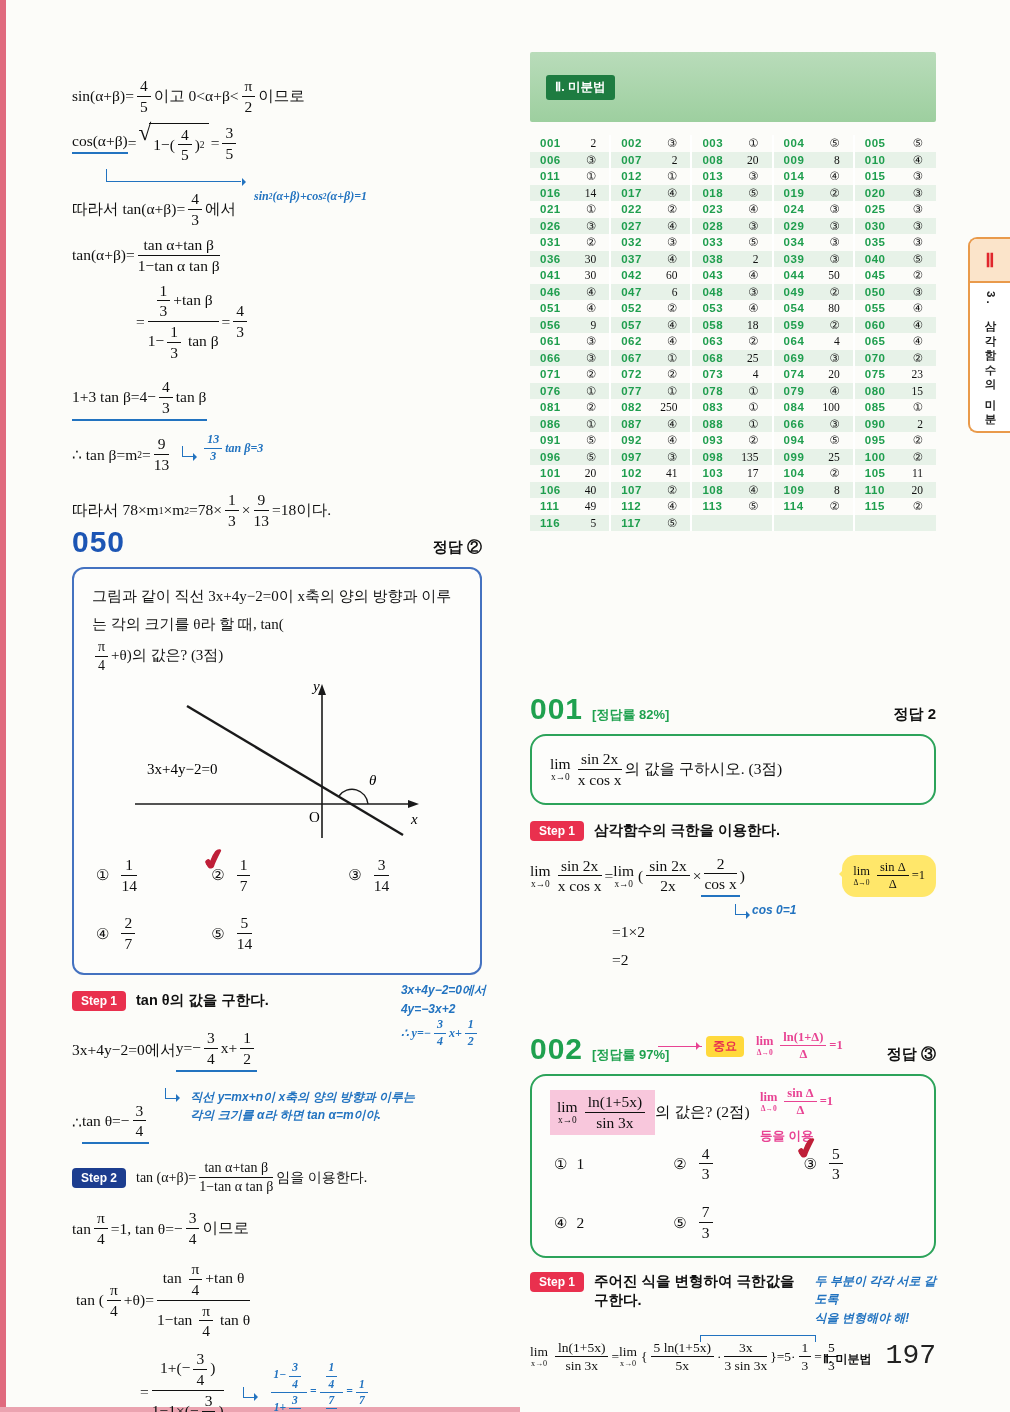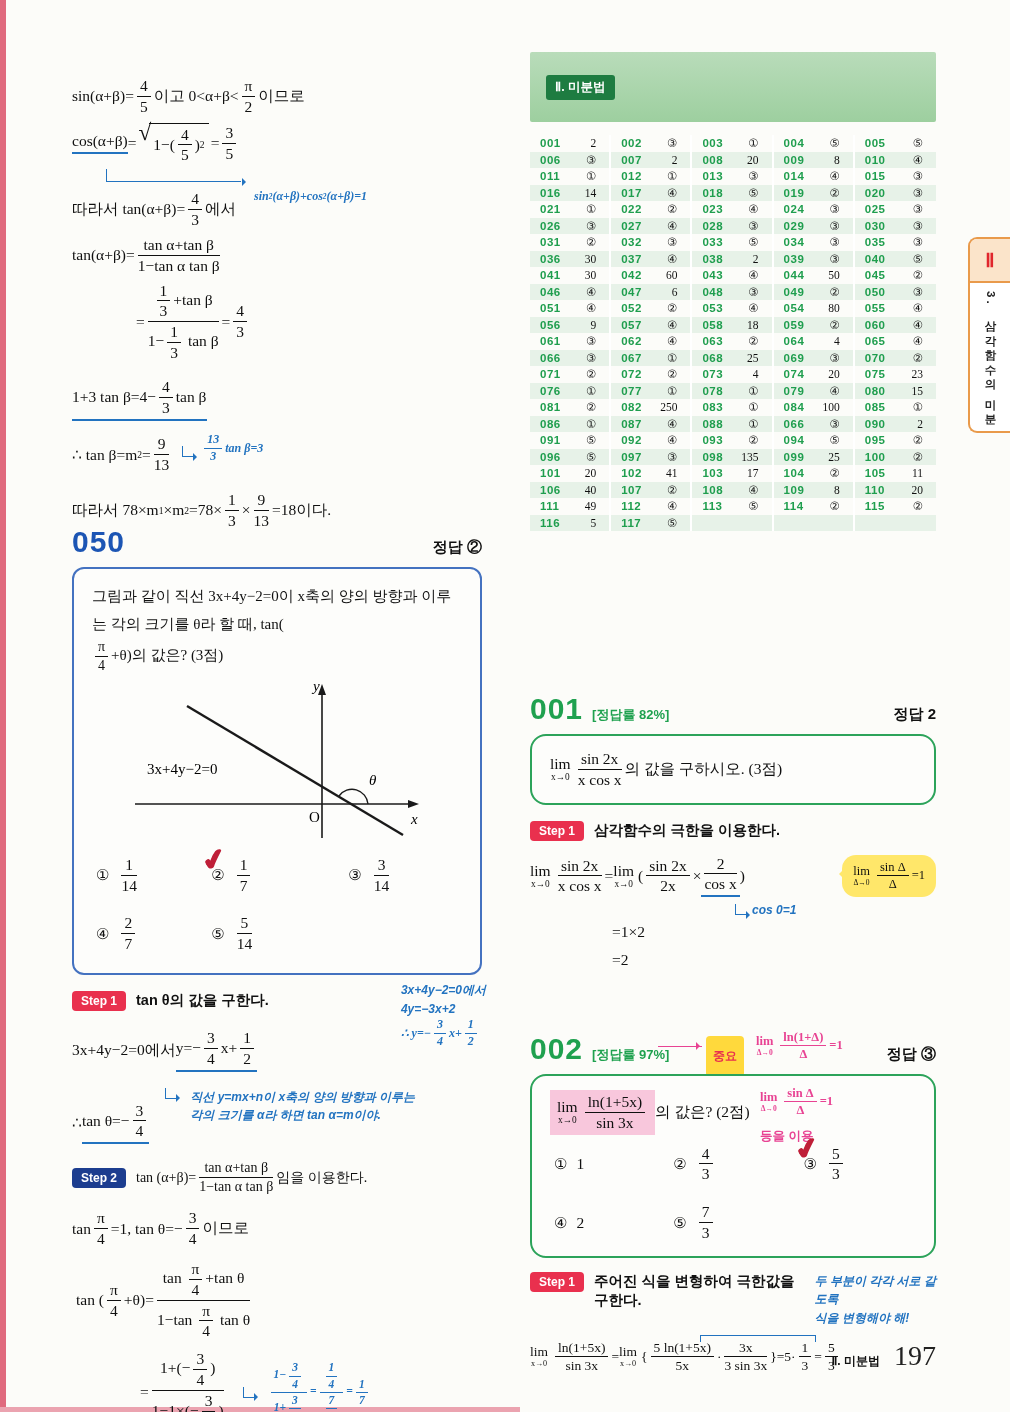--- a/index.html
+++ b/index.html
@@ -106,37 +106,37 @@
   .m001row { display:flex; align-items:center; }
   .callout { margin-left:auto; background:#ffe76a; border-radius:14px; padding:5px 11px; position:relative; }
   .callout::before { content:""; position:absolute; left:-9px; top:13px;
                      border:6px solid transparent; border-right-color:#ffe76a; }
   .callout .mline { font-size:12.5px; }
   .n001 { position:absolute; left:205px; top:46px; display:flex; align-items:flex-end; }
   .m-ind { margin-left:82px !important; }
 
   .head002 { position:relative; display:flex; align-items:baseline; }
   .imp { position:absolute; left:176px; top:4px; background:#ffd93c; color:#e9304e;
-         font-size:12px; font-weight:bold; padding:12px 7px; border-radius:4px; }
+         font-size:12px; font-weight:bold; padding:2px 7px; border-radius:4px; }
   .imp-arrow { position:absolute; left:128px; top:14px; width:44px; border-top:1.6px solid #e84393; }
   .imp-arrow::after { content:""; position:absolute; right:-2px; top:-5px;
                       border:4px solid transparent; border-left-color:#e84393; }
   .pink1 { position:absolute; left:226px; top:-2px; }
   .q002 { display:flex; align-items:center; width:230px; flex-wrap:wrap; row-gap:4px; }
   .pink2 { position:absolute; left:228px; top:10px; }
   .pink3 { position:absolute; left:228px; top:52px; }
   .note002 { margin-left:auto; text-align:left; }
   .m002 { position:relative; margin-top:12px; }
   .m002 .mline { font-size:13.5px; }
   .bracket { position:absolute; left:170px; top:-5px; width:116px; height:7px;
              border:1.6px solid #2273c0; border-bottom:none; }
 
   .footer { position:absolute; top:1300px; right:0; display:flex; align-items:baseline; gap:14px; }
   .footer-ch { font-size:12px; font-weight:bold; }
-  .footer-pg { font-size:28px; font-family:Liberation Serif, serif; color:#222; }
+  .footer-pg { font-size:28px; font-family:Liberation Mono, monospace; color:#222; }
 
   
   .side-tab { position:absolute; right:0; top:237px; width:42px; height:196px; background:#fff;
               border:2px solid #e99a4b; border-right:none; border-radius:9px 0 0 9px;
               display:flex; flex-direction:column; }
   .tab-top { height:44px; background:#fbe4ca; border-bottom:2px solid #e99a4b; border-radius:7px 0 0 0;
              display:flex; align-items:center; justify-content:center;
              color:#e0262c; font-family:"Liberation Serif", serif; font-weight:bold; font-size:19px; }
   .tab-body { flex:1; display:flex; justify-content:center; padding-top:8px; }
   .tab-label { writing-mode:vertical-rl; font-size:11.5px; font-weight:bold; color:#222; letter-spacing:3px; }

